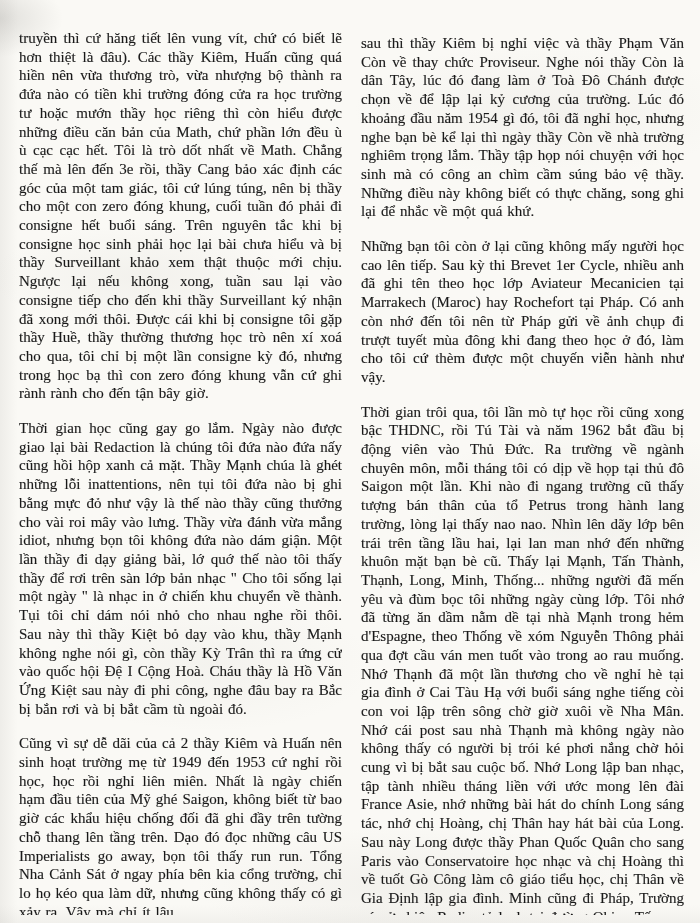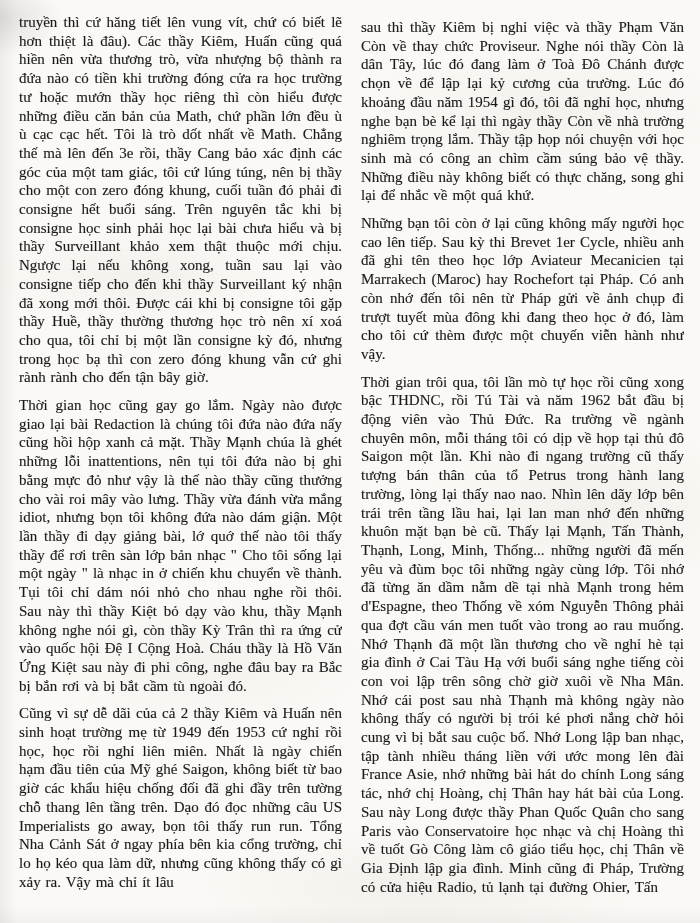--- a/index.html
+++ b/index.html
@@ -39,21 +39,21 @@
     line-height: 18.7px;
     color: #1a1a1a;
     -webkit-text-stroke: 0.22px rgba(20,20,20,0.55);
     word-spacing: 1.2px;
     overflow: hidden;
   }
   .col.right {
     padding-top: 5px;
   }
   .col p {
-    margin: 0 0 9px 0;
+    margin: 16px 0 9px 0;
   }
   .col p:last-child {
     margin-bottom: 0;
   }
 </style>
 </head>
 <body>
 
 <div class="page">
   <div class="columns">

